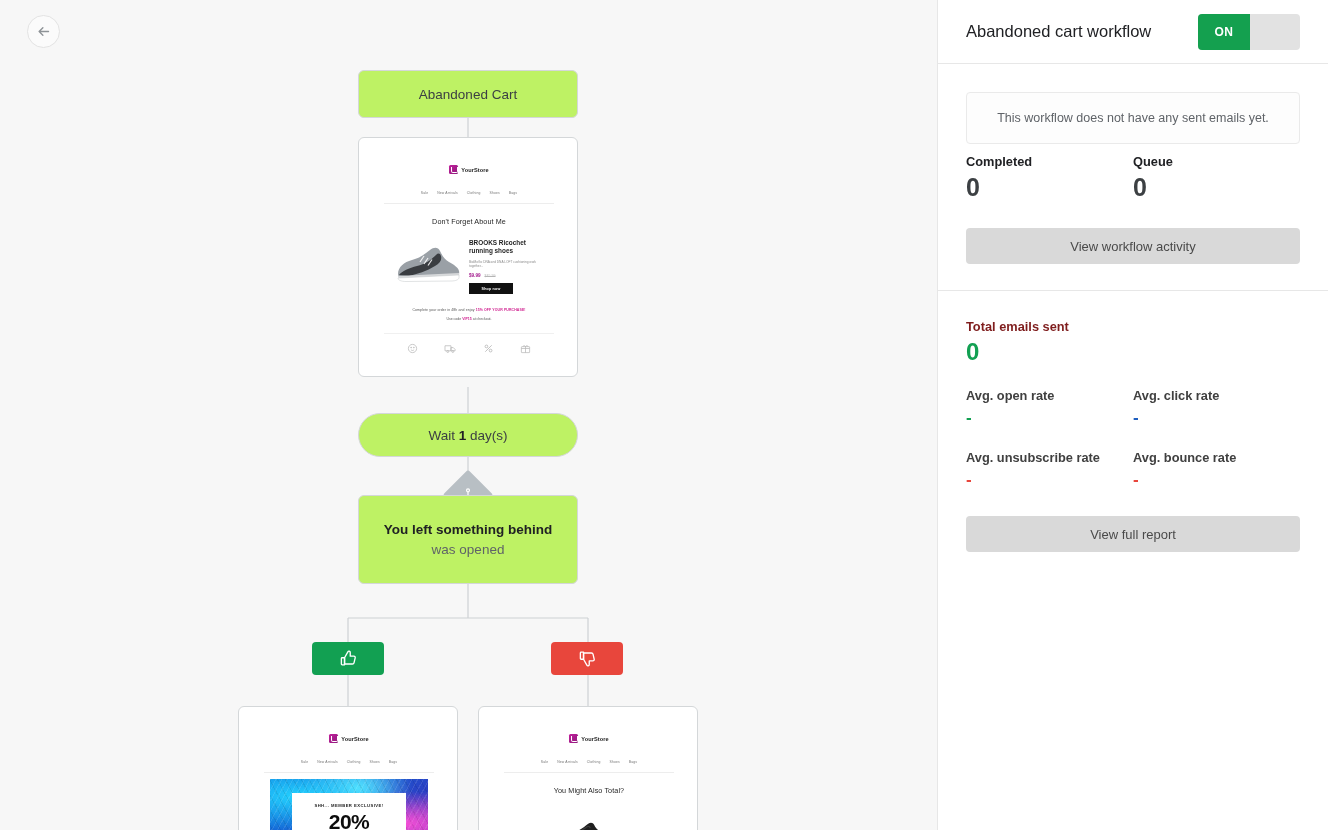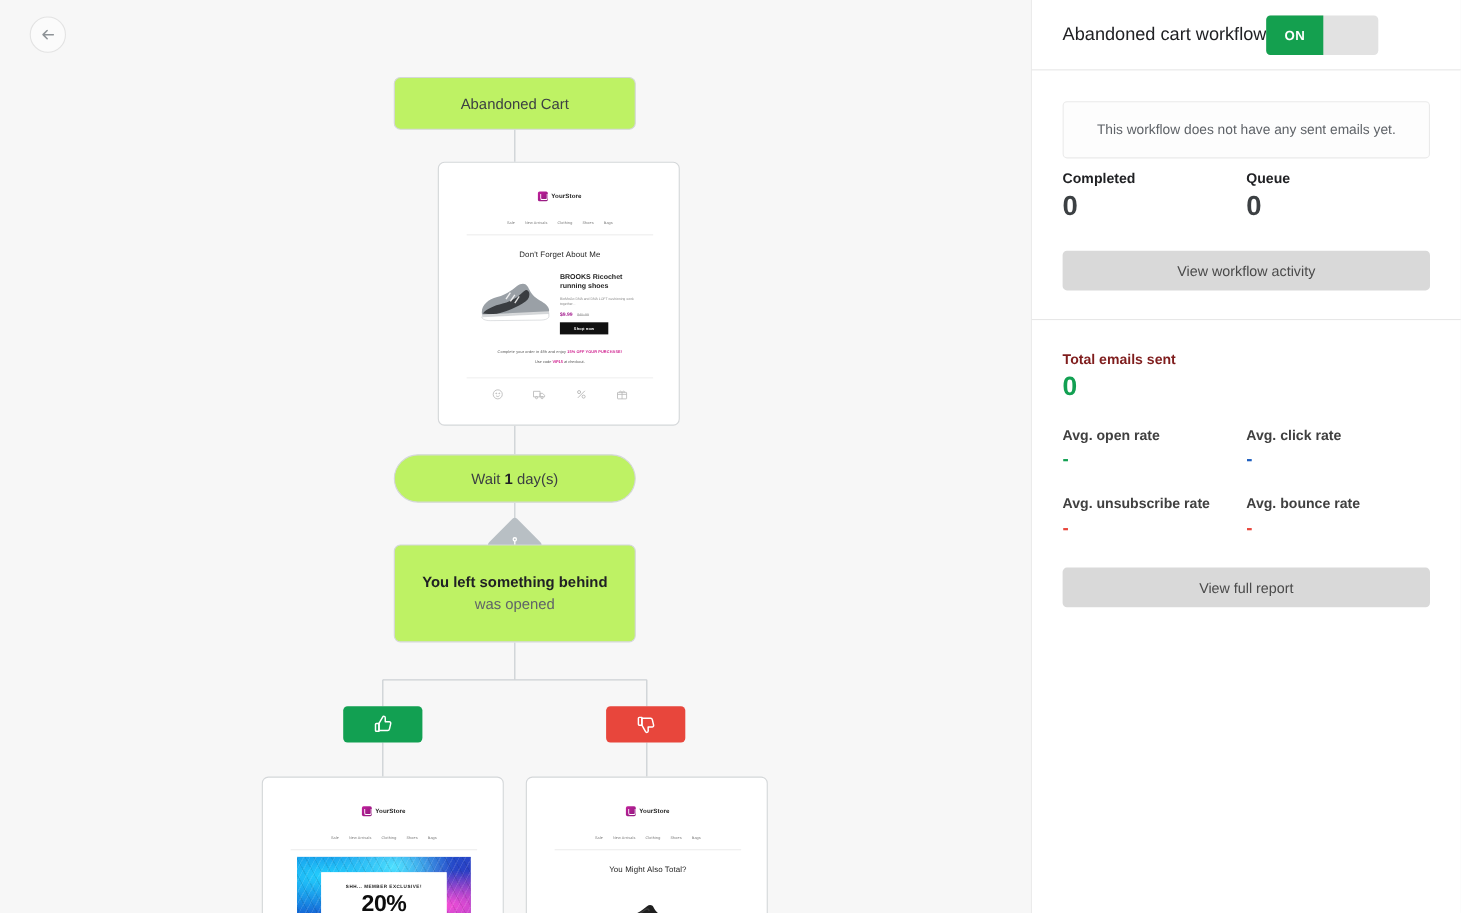--- a/index.html
+++ b/index.html
@@ -61,21 +61,21 @@
     border-radius: 3px;
     display: flex; align-items: center; justify-content: center;
   }
   .diamond .glyph { transform: rotate(-45deg); display:flex; }
 
   
   .node-email {
     position: absolute; background: #fff; border: 1px solid #d4d7d9;
     border-radius: 6px; overflow: hidden; cursor: pointer;
   }
-  .email1 { left: 358px; top: 147px; width: 220px; height: 240px; margin-left: 40px; }
+  .email1 { left: 358px; top: 137px; width: 220px; height: 240px; }
   .email2 { left: 238px; top: 706px; width: 220px; height: 150px; }
   .email3 { left: 478px; top: 706px; width: 220px; height: 150px; }
 
   .mail { position: absolute; background: #fff; overflow: hidden; }
   .mail1 { left: 25px; top: 13px; width: 170px; height: 212px; }
   .mail2 { left: 25px; top: 13px; width: 170px; height: 140px; }
 
   .m-head { padding: 9px 0 6px; text-align: center; }
   .m-logo { display: inline-flex; align-items: center; gap: 3px; }
   .m-logo-mark {
@@ -152,21 +152,21 @@
   .branch-yes { left: 312px; top: 642px; background: #12a052; }
   .branch-no  { left: 551px; top: 642px; background: #e8463c; }
 
   
   .panel {
     width: 391px; height: 830px; background: #fff;
     border-left: 1px solid #e7e7e7;
     display: flex; flex-direction: column;
   }
   .panel-head {
-    height: 64px; display: flex; align-items: center; 
+    height: 64px; display: flex; align-items: center; justify-content: space-between;
     padding: 0 28px 0 28px; border-bottom: 1px solid #e7e7e7; flex: none;
   }
   .panel-title { font-size: 16.5px; color: #202124; }
   .toggle {
     width: 102px; height: 36px; border-radius: 4px; background: #e2e2e2;
     display: flex; align-items: center; cursor: pointer; overflow: hidden;
   }
   .toggle-on {
     width: 52px; height: 48px; background: #14a04f; color: #fff;
     font-size: 12px; font-weight: 700; letter-spacing: .6px;

